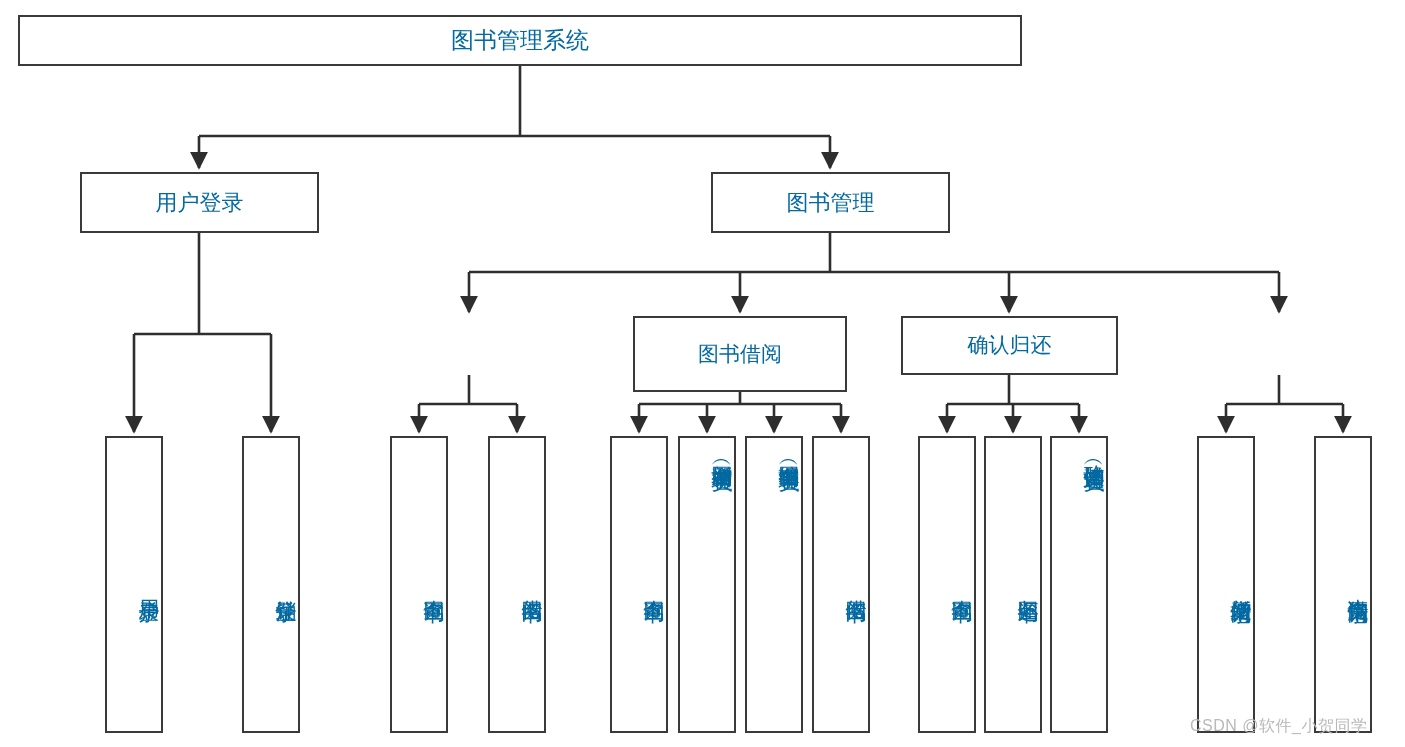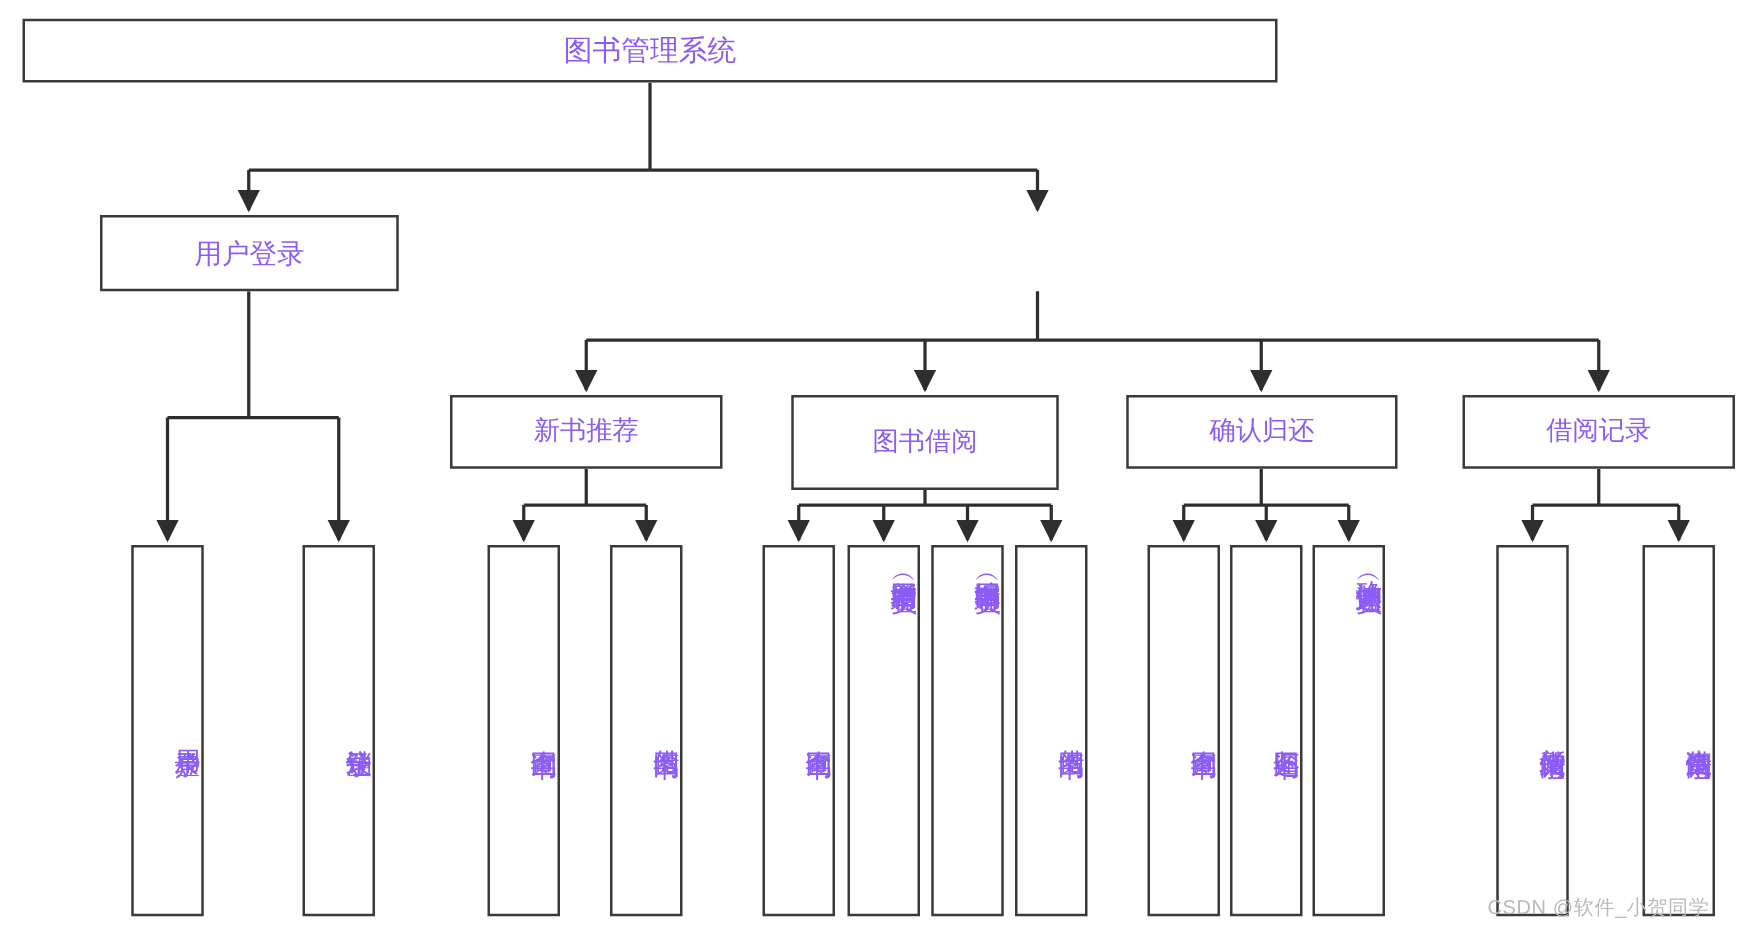--- a/index.html
+++ b/index.html
@@ -29,21 +29,21 @@
   }
   .node {
     position: absolute;
     box-sizing: border-box;
     border: 2px solid #3a3a3a;
     background: #ffffff;
     display: flex;
     align-items: center;
     justify-content: center;
     text-align: center;
-    color: #8b5cf6;
+    color: #0369a1;
     line-height: 1.18;
   }
   .node.root {
     font-size: 23px;
   }
   .node.level1 {
     font-size: 22px;
   }
   .node.level2 {
     font-size: 21px;
@@ -132,33 +132,30 @@
     </g>
   </svg>
 
   <div class="node root" style="left:18px; top:15px; width:1004px; height:51px;">
     <span>图书管理系统</span>
   </div>
 
   <div class="node level1" style="left:80px; top:172px; width:239px; height:61px;">
     <span>用户登录</span>
   </div>
-
-  <div class="node level2" style="left:360px; top:316px; width:218px; height:59px;">
-    <span>新书推荐</span>
-  </div>
+  <div class="node level1" style="left:711px; top:172px; width:239px; height:61px;">
+    <span>图书管理</span>
+  </div>
+
   <div class="node level2" style="left:633px; top:316px; width:214px; height:76px;">
     <span>图书借阅</span>
   </div>
   <div class="node level2" style="left:901px; top:316px; width:217px; height:59px;">
     <span>确认归还</span>
   </div>
-  <div class="node level2" style="left:1170px; top:316px; width:218px; height:59px;">
-    <span>借阅记录</span>
-  </div>
 
   <div class="node leaf centered" style="left:105px; top:436px; width:58px; height:297px;">
     <span class="leaf-text">用户登录</span>
   </div>
   <div class="node leaf centered" style="left:242px; top:436px; width:58px; height:297px;">
     <span class="leaf-text">注销登录</span>
   </div>
 
   <div class="node leaf centered" style="left:390px; top:436px; width:58px; height:297px;">
     <span class="leaf-text">查询图书</span>

